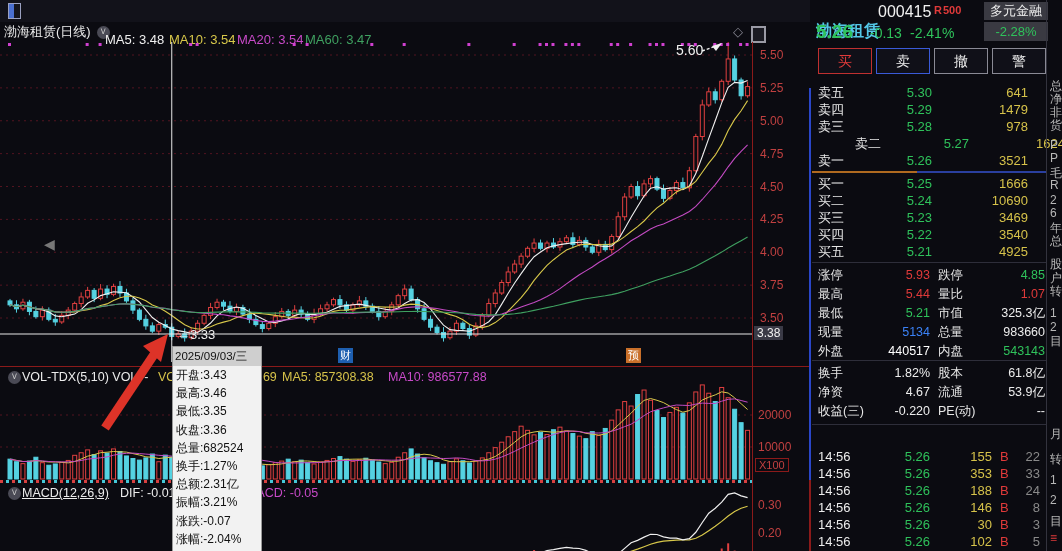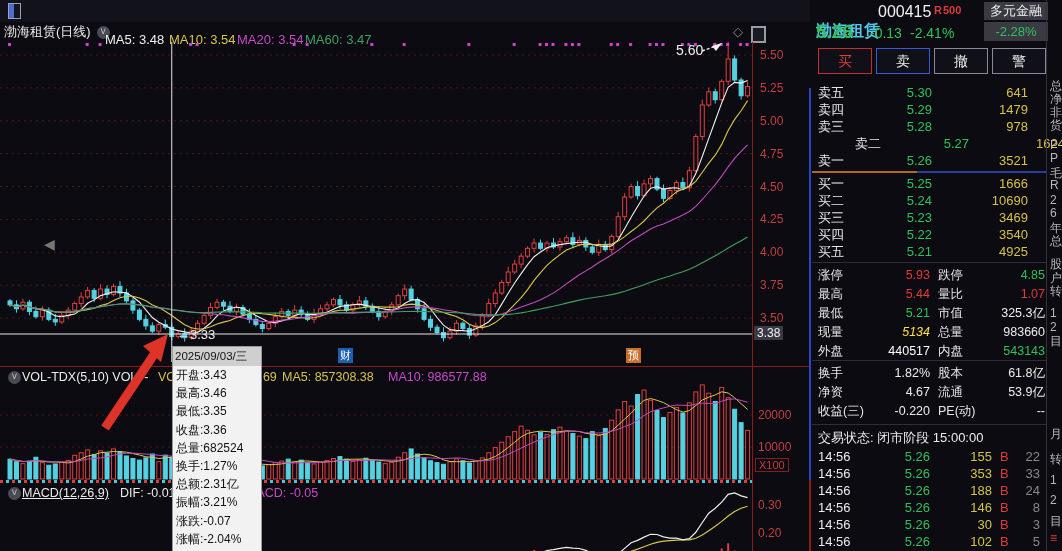--- a/index.html
+++ b/index.html
@@ -646,21 +646,21 @@
           <span class="v2" style="color: rgb(224, 58, 58);">1.07</span>
         </div>
         <div class="srow" style="top: 260px;">
           <span class="l1">最低</span>
           <span class="v1" style="color: rgb(47, 194, 91);">5.21</span>
           <span class="l2">市值</span>
           <span class="v2" style="color: rgb(236, 236, 236);">325.3亿</span>
         </div>
         <div class="srow" style="top: 279px;">
           <span class="l1">现量</span>
-          <span class="v1" style="color: #fde047; font-style: italic;">5134</span>
+          <span class="v1" style="color: #3b82f6;">5134</span>
           <span class="l2">总量</span>
           <span class="v2" style="color: rgb(236, 236, 236);">983660</span>
         </div>
         <div class="srow" style="top: 298px;">
           <span class="l1">外盘</span>
           <span class="v1" style="color: #ffffff;">440517</span>
           <span class="l2">内盘</span>
           <span class="v2" style="color: rgb(47, 194, 91);">543143</span>
         </div>
       </div>
@@ -679,21 +679,20 @@
           <span class="v2" style="color: rgb(236, 236, 236);">53.9亿</span>
         </div>
         <div class="srow" style="top: 358px;">
           <span class="l1">收益(三)</span>
           <span class="v1" style="color: rgb(236, 236, 236);">-0.220</span>
           <span class="l2">PE(动)</span>
           <span class="v2" style="color: rgb(236, 236, 236);">--</span>
         </div>
       </div>
     <div class="hdiv" style="top:380px;"></div>
-    <div class="abs wht" style="left:6px;top:385px;font-size:13px;">交易状态: 闭市阶段 15:00:00</div>
     <div id="trades">
         <div class="trow" style="top: 404px;">
           <span class="tt">14:56</span>
           <span class="tp grn">5.26</span>
           <span class="tv">155</span>
           <span class="tb">B</span>
           <span class="tn">22</span>
         </div>
         <div class="trow" style="top: 421px;">
           <span class="tt">14:56</span>

